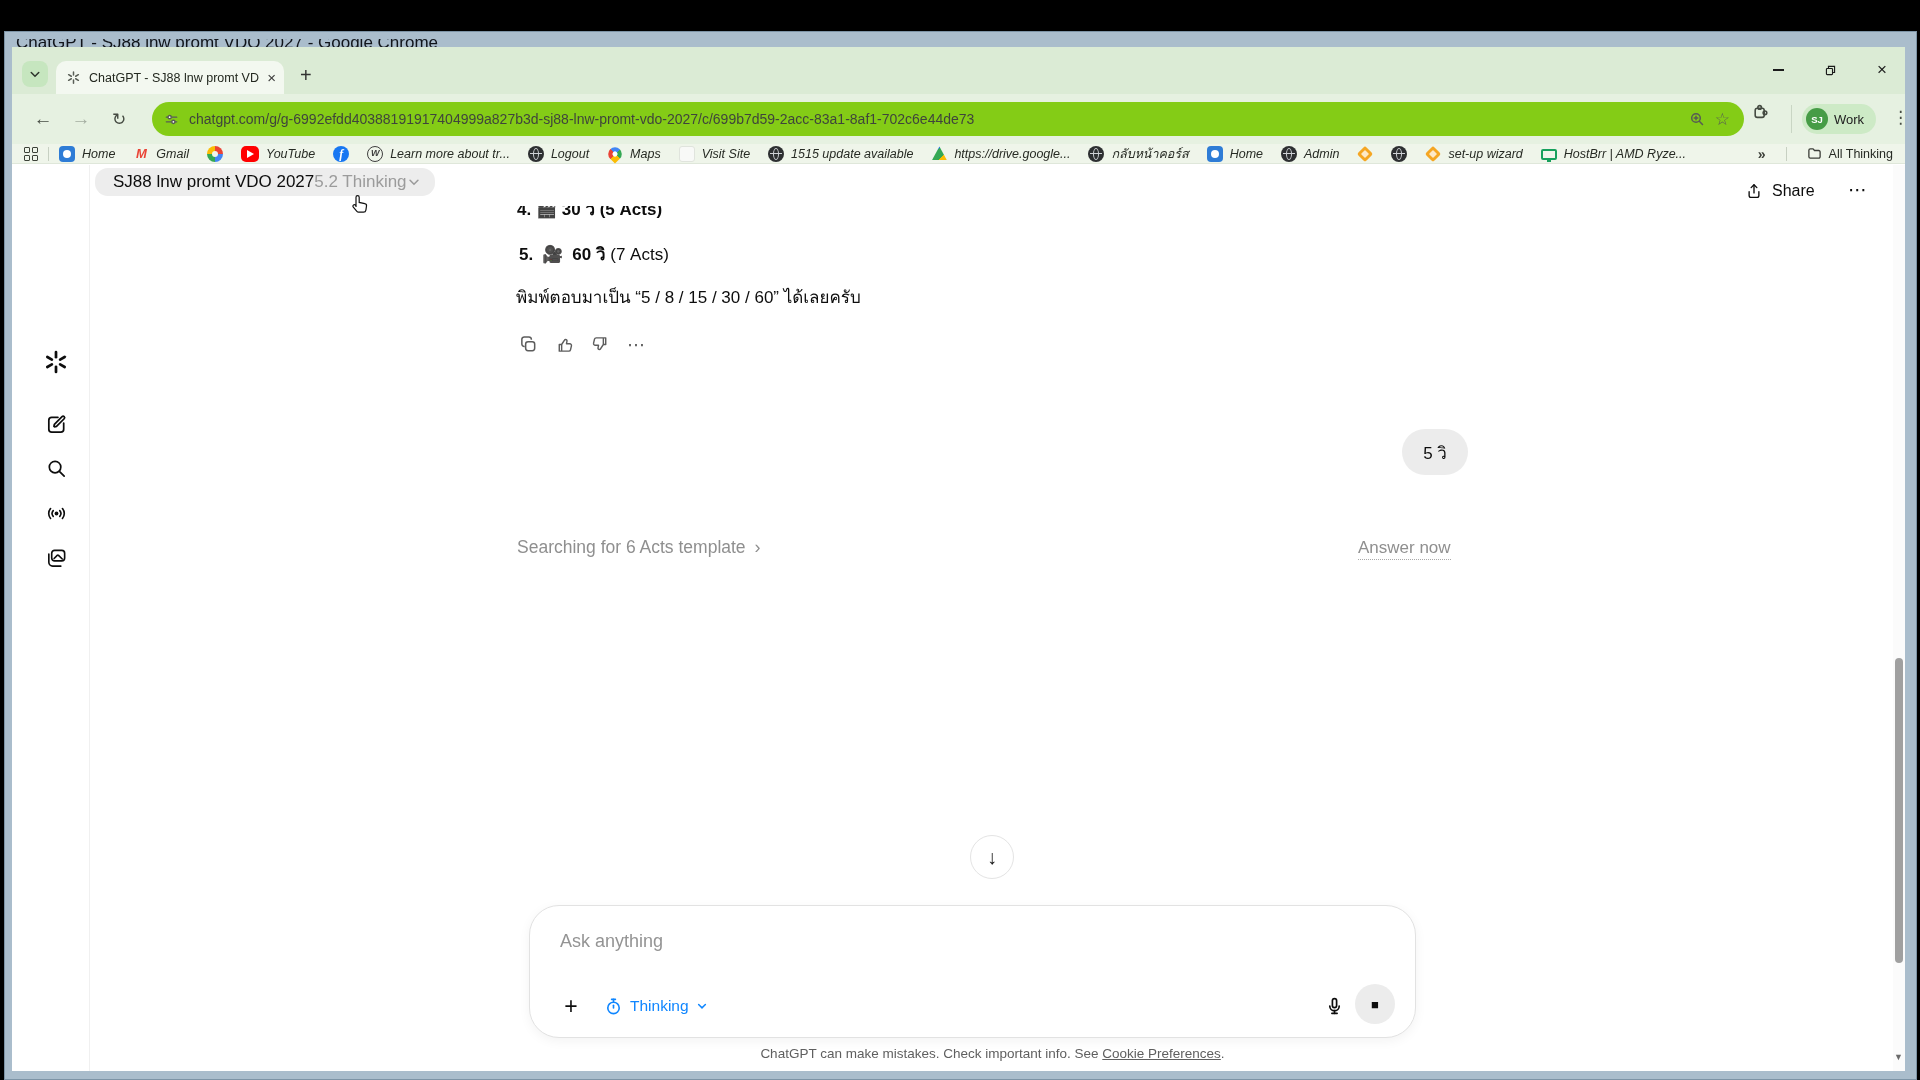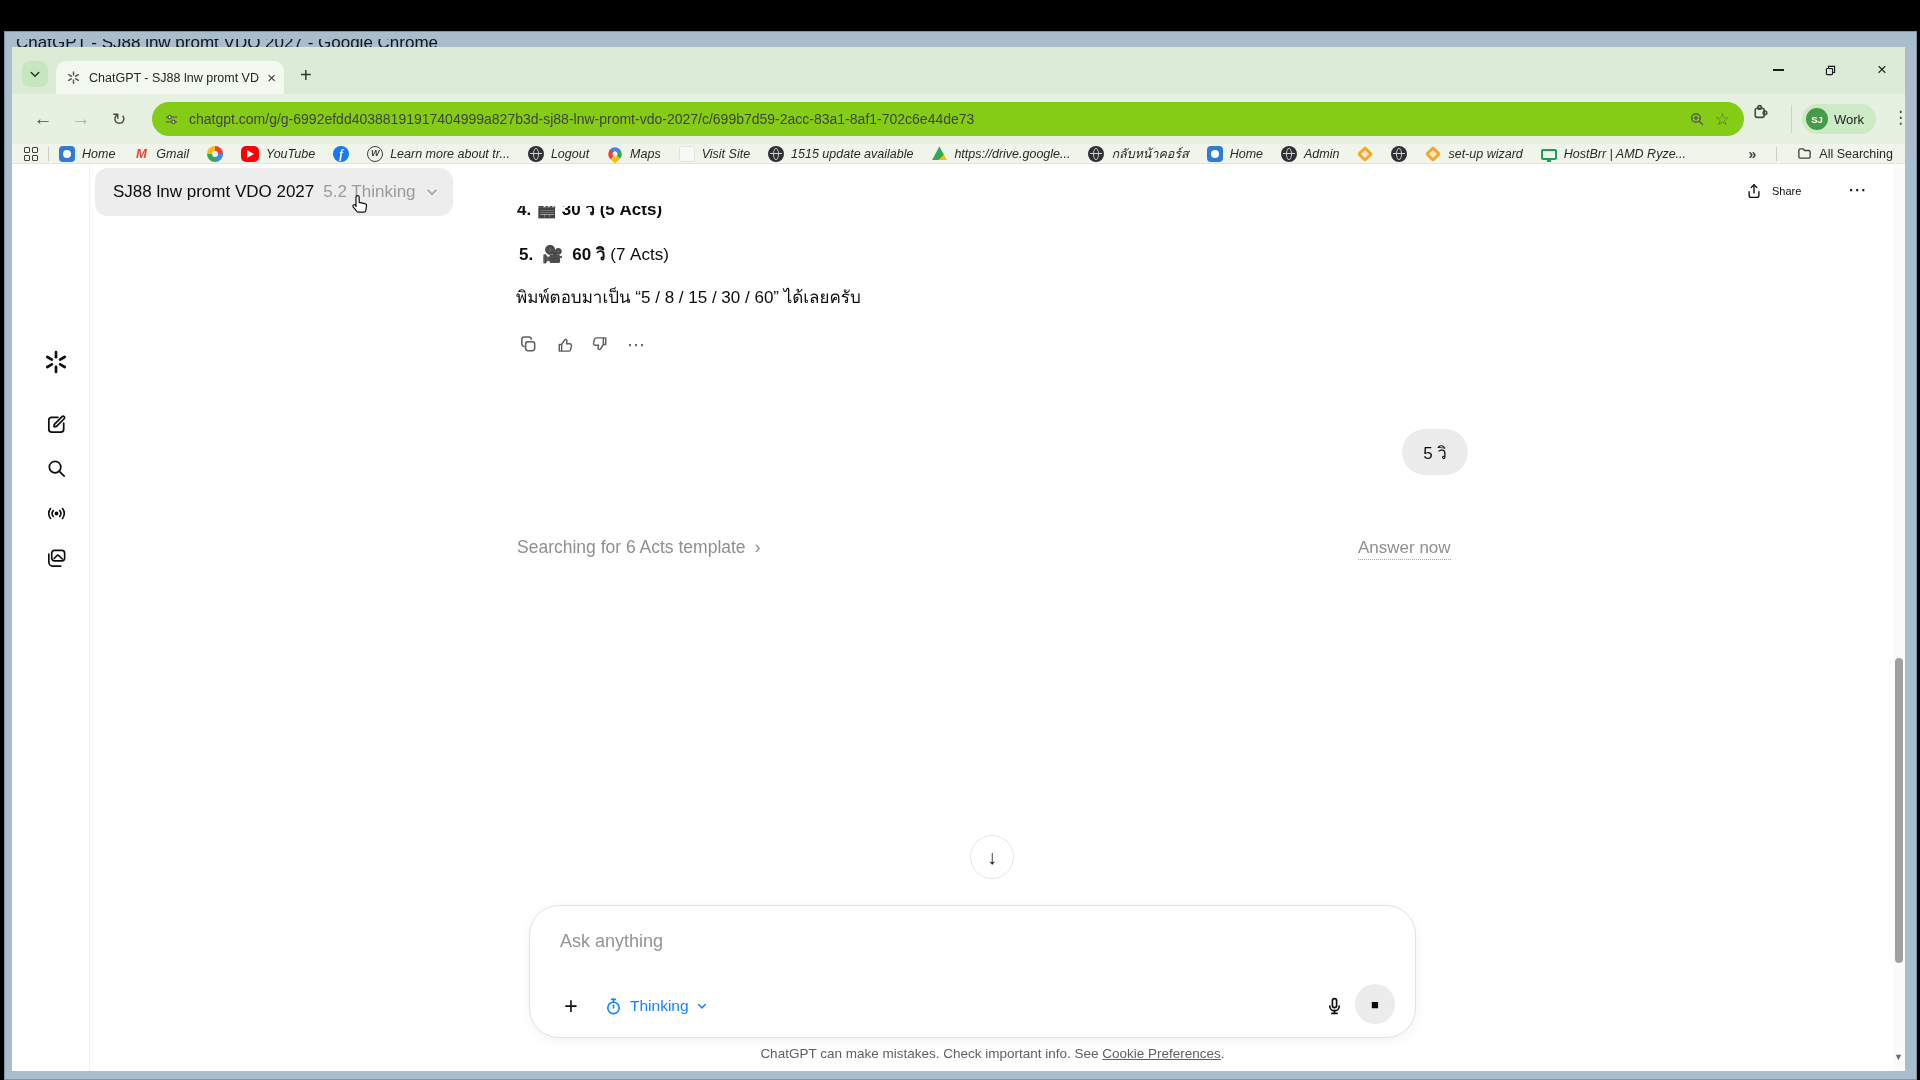--- a/index.html
+++ b/index.html
@@ -72,25 +72,25 @@
   .bi-diamond{background:#f5a623;transform:rotate(45deg) scale(.72);border-radius:3px;}
   .bi-diamond::after{content:"";position:absolute;inset:4px;background:#fde9c8;border-radius:1px;}
   .bi-monitor{width:16px;height:11px;border:2px solid #16a05c;border-radius:2px;margin-top:1px;}
   .bi-monitor::after{content:"";position:absolute;left:4px;right:4px;bottom:-4px;height:2px;background:#16a05c;}
 
   
   #app{position:absolute;left:12px;top:165px;width:1893px;height:906px;background:#fff;}
   #sidebar{position:absolute;left:12px;top:165px;width:78px;height:906px;background:#fff;border-right:1px solid #f0f0f0;}
   .sb-ic{position:absolute;left:31px;width:26px;height:26px;color:#0d0d0d;display:flex;align-items:center;justify-content:center;}
 
-  #gpt-header-pill{position:absolute;left:95px;top:168px;height:48px;border-radius:13px;background:#ededed;display:flex;align-items:center;padding:0 14px 0 18px;gap:9px;}
+  #gpt-header-pill{position:absolute;left:95px;top:168px;height:28px;border-radius:13px;background:#ededed;display:flex;align-items:center;padding:0 14px 0 18px;}
   #gpt-title{font-size:17px;color:#0d0d0d;}
   #gpt-model{font-size:17px;color:#9b9b9b;}
   #share-group{position:absolute;left:1745px;top:182px;display:flex;align-items:center;gap:9px;color:#0d0d0d;}
-  #share-group span{font-size:11px;}
+  #share-group span{font-size:16px;}
   #hdr-dots{position:absolute;left:1848px;top:178px;font-size:19px;color:#0d0d0d;font-family:"DejaVu Sans",sans-serif;}
 
   #clipline{position:absolute;left:517px;top:206px;width:560px;height:17px;overflow:hidden;}
   #clipline span{display:block;margin-top:-11px;font-size:17px;font-weight:600;color:#0d0d0d;white-space:nowrap;}
   #item5{position:absolute;left:519px;top:240px;display:flex;align-items:baseline;gap:9px;font-size:17px;color:#0d0d0d;}
   #item5 .n{font-weight:700;}
   #item5 .e{font-size:17px;}
   #item5 .b{font-weight:700;}
   #thai{position:absolute;left:516px;top:283px;font-size:17px;color:#0d0d0d;}
   #actions{position:absolute;left:519px;top:334px;display:flex;gap:17px;color:#5d5d5d;align-items:center;}
@@ -280,21 +280,21 @@
           <span class="bm-label">HostBrr | AMD Ryze...</span>
         </span>
       </div>
     <div id="bmright">
       <span id="bm-overflow">»</span>
       <div class="bm-div"></div>
       <div id="allbm">
         <svg width="15" height="15" viewBox="0 0 16 16" fill="none" stroke="#3c3f39" stroke-width="1.4" stroke-linejoin="round">
             <path d="M2 4.5A1.5 1.5 0 0 1 3.5 3h3L8 4.8h4.5A1.5 1.5 0 0 1 14 6.3v5.2a1.5 1.5 0 0 1-1.5 1.5h-9A1.5 1.5 0 0 1 2 11.5z"></path>
           </svg>
-        <span>All Searching</span>
+        <span>All Thinking</span>
       </div>
     </div>
   </div>
 
   <div id="app"></div>
   <div id="sidebar">
     <div class="sb-ic" style="top:184px;">
       <svg width="26" height="26" viewBox="0 0 24 24" stroke="#0d0d0d" stroke-width="2.5" stroke-linecap="round">
           <g>
             <line x1="12" y1="2.8" x2="12" y2="7.6"></line>

